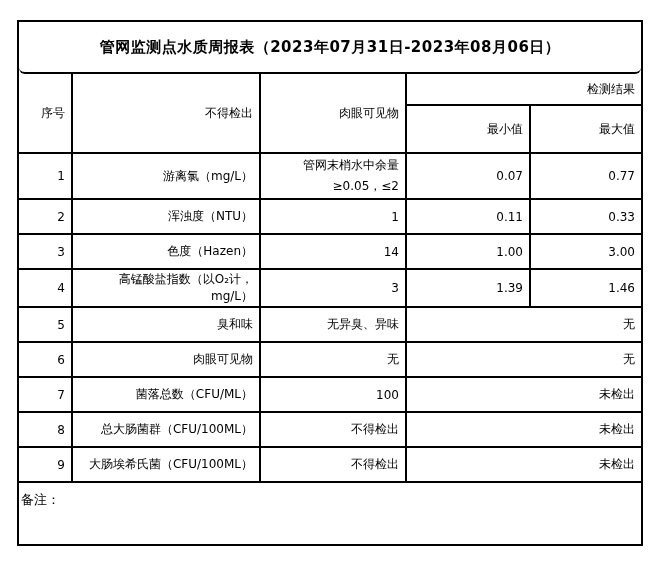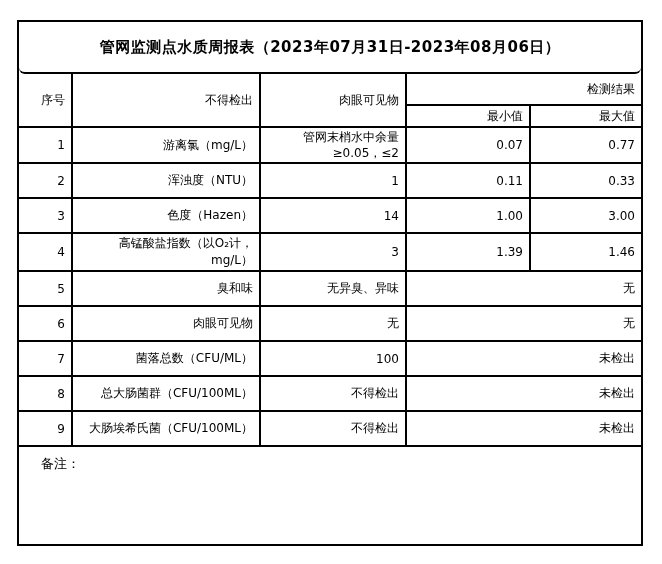--- a/index.html
+++ b/index.html
@@ -47,25 +47,25 @@
     font-size: 12px;
     font-weight: normal;
     padding: 1px 6px;
     overflow: hidden;
   }
   
   table.report tr > *:first-child { border-left: none; }
   table.report tr > *:last-child  { border-right: none; }
   table.report tr:first-child > * { border-top: none; }
   tr.hdr1 > * { height: 31px; }
-  tr.hdr2 > * { height: 22px; }
+  tr.hdr2 > * { height: 48px; }
   tr.data > * { height: 35px; }
-  td.limit-cell { line-height: 16px; }
+  td.limit-cell { line-height: 21px; }
   .notes {
-    padding: 7px 6px 0 22px;
+    padding: 7px 6px 0 2px;
     font-size: 13px;
     line-height: 19px;
     text-align: left;
   }
   .notes div { white-space: nowrap; }
 </style>
 </head>
 <body>
 
 <div class="page">

